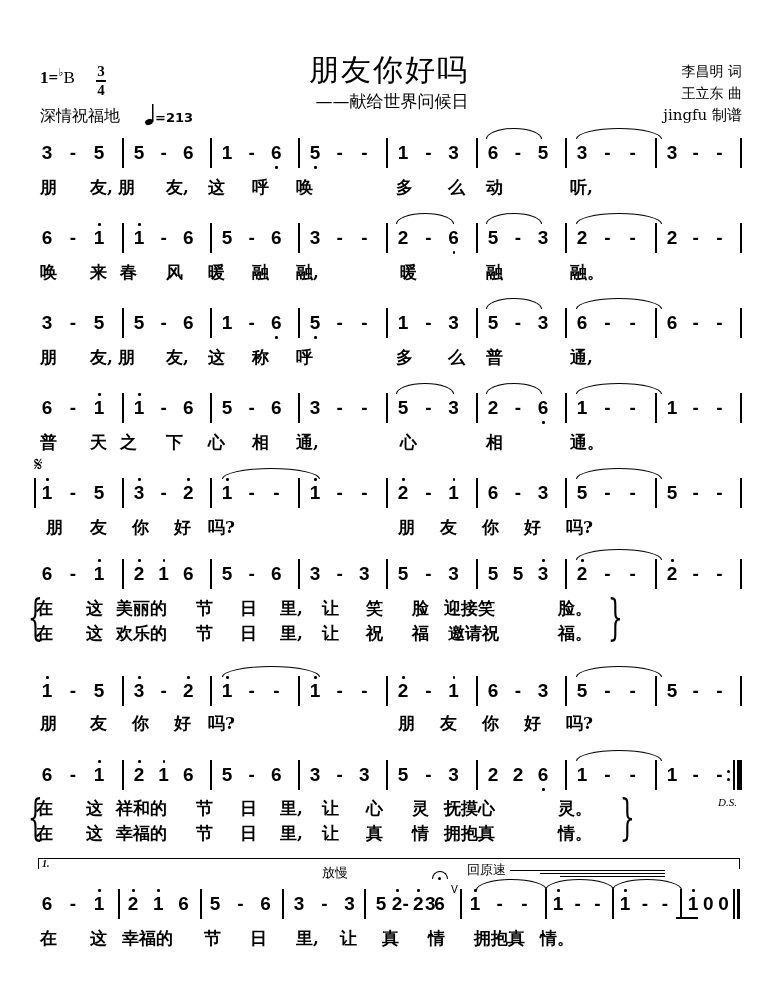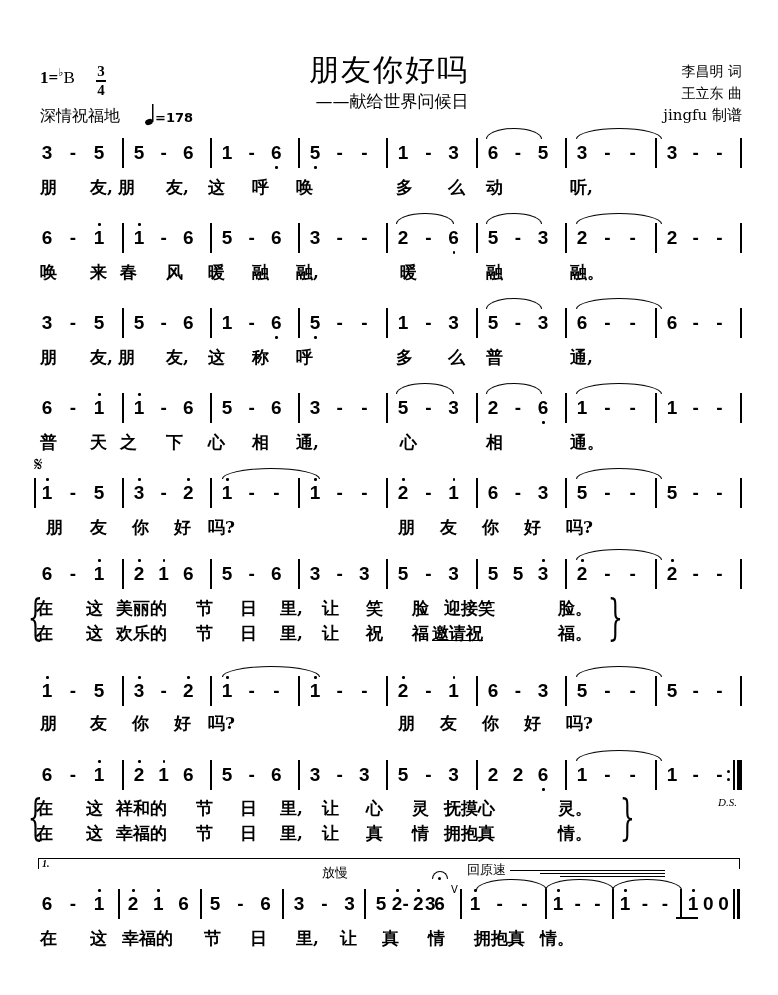--- a/index.html
+++ b/index.html
@@ -50,21 +50,21 @@
 <div class="abs timesig">
   <div>3</div>
   <div class="line"></div>
   <div>4</div>
 </div>
 <div class="abs expr">深情祝福地</div>
 <div class="abs tempo">
   <svg width="10" height="22" viewBox="0 0 10 22" style="vertical-align:-4px">
       <ellipse cx="4" cy="18" rx="4" ry="3" fill="#000" transform="rotate(-20 4 18)"></ellipse>
       <rect x="7" y="0" width="1.5" height="18" fill="#000"></rect>
-    </svg><span>=178</span>
+    </svg><span>=213</span>
 </div>
 <div class="abs credits">
   <div>李昌明 词</div>
   <div>王立东 曲</div>
   <div class="jf">jingfu 制谱</div>
 </div>
 
 <div class="abs segno">𝄋</div>
 <div class="abs ds">D.S.</div>
 
@@ -351,21 +351,21 @@
     <span class="lyric" style="left: 558px; top: 597px;">脸。</span>
     <span class="lyric" style="left: 36px; top: 622px;">在</span>
     <span class="lyric" style="left: 86px; top: 622px;">这</span>
     <span class="lyric" style="left: 116px; top: 622px;">欢乐的</span>
     <span class="lyric" style="left: 196px; top: 622px;">节</span>
     <span class="lyric" style="left: 240px; top: 622px;">日</span>
     <span class="lyric" style="left: 280px; top: 622px;">里,</span>
     <span class="lyric" style="left: 322px; top: 622px;">让</span>
     <span class="lyric" style="left: 366px; top: 622px;">祝</span>
     <span class="lyric" style="left: 412px; top: 622px;">福</span>
-    <span class="lyric" style="left: 432px; top: 622px; text-decoration: underline;">邀请祝</span>
+    <span class="lyric" style="left: 448px; top: 622px;">邀请祝</span>
     <span class="lyric" style="left: 558px; top: 622px;">福。</span>
     <span class="brace-l" style="left: 20px; top: 593px;">{</span>
     <span class="brace-r" style="left: 600px; top: 593px;">}</span>
     <div class="bar" style="left: 122px; top: 676px;"></div>
     <div class="bar" style="left: 210px; top: 676px;"></div>
     <div class="bar" style="left: 298px; top: 676px;"></div>
     <div class="bar" style="left: 386px; top: 676px;"></div>
     <div class="bar" style="left: 476px; top: 676px;"></div>
     <div class="bar" style="left: 565px; top: 676px;"></div>
     <div class="bar" style="left: 655px; top: 676px;"></div>

